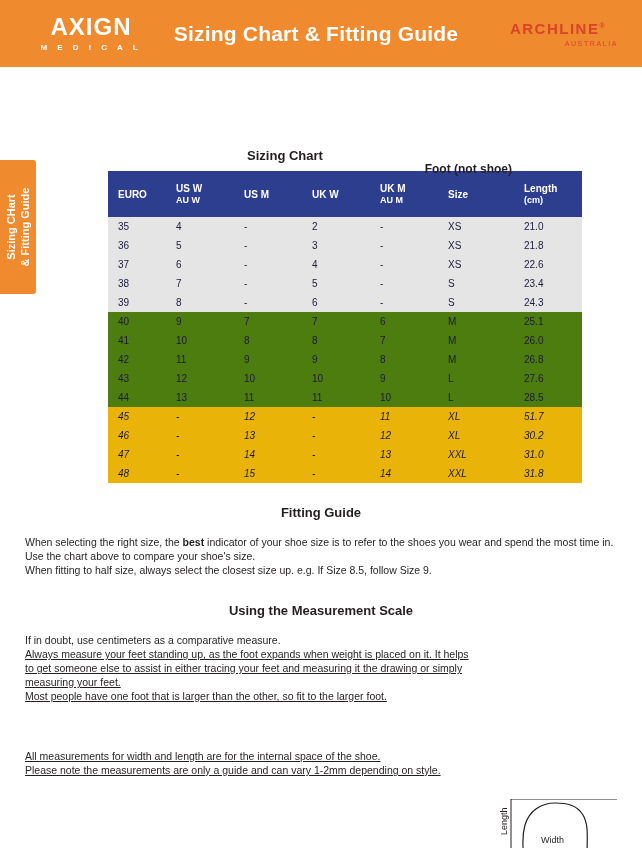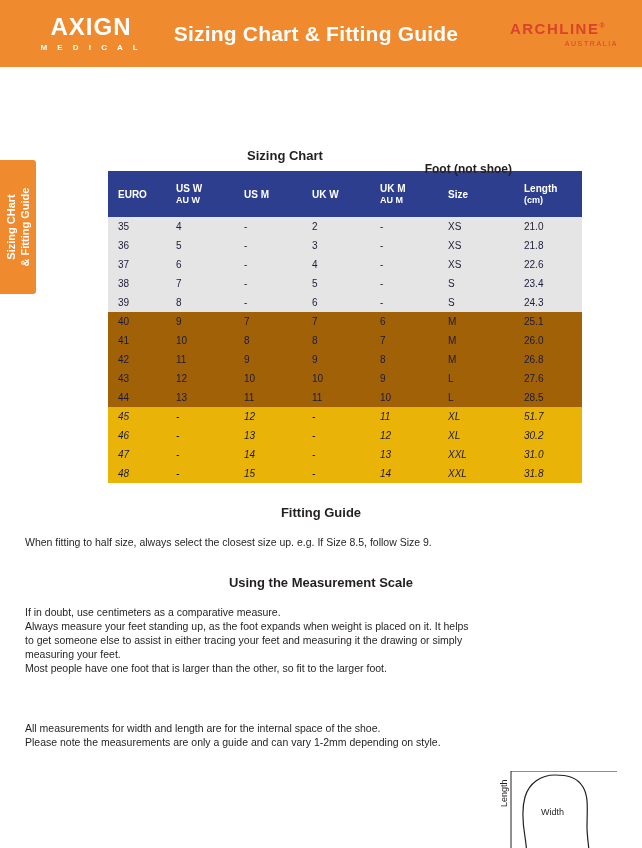--- a/index.html
+++ b/index.html
@@ -157,21 +157,21 @@
   }
   table.sizing td {
     font-size: 10px;
     color: #1b1b3a;
     padding: 0 0 0 10px;
     height: 19px;
     text-align: left;
     border: none;
   }
   tr.band-a td { background: #e5e5e5; }
-  tr.band-b td { background: #a16207; }
+  tr.band-b td { background: #4d7c0f; }
   tr.band-c td { background: #eab308; font-style: italic; }
 
   th.c0, td.c0 { width: 48px; }
   th.c1, td.c1 { width: 58px; }
   th.c2, td.c2 { width: 58px; }
   th.c3, td.c3 { width: 58px; }
   th.c4, td.c4 { width: 58px; }
   th.c5, td.c5 { width: 66px; }
   th.c6, td.c6 { width: 58px; }
 
@@ -192,20 +192,21 @@
     font-size: 10.5px;
     line-height: 14px;
     margin: 0;
     color: #231f20;
   }
   .mt18 { margin-top: 18px; }
   .mt26 { margin-top: 26px; }
 
   .measure-block {
     position: relative;
+    text-decoration: underline;
   }
   .text-col {
     width: 455px;
   }
 
   
   .foot-diagram {
     position: absolute;
     right: 0px;
     top: 152px;
@@ -413,20 +414,21 @@
           <td class="c6">31.8</td>
         </tr>
       </tbody>
   </table>
 </div>
 
 <div class="content">
 
   <h2 class="section-title">Fitting Guide</h2>
 
+  <p class="body mt18"><span>When selecting the right size, the </span><b>best</b><span> indicator of your shoe size is to refer to the shoes you wear and spend the most time in. Use the chart above to compare your shoe's size.</span></p>
 
   <p class="body mt18">When fitting to half size, always select the closest size up. e.g. If Size 8.5, follow Size 9.</p>
 
   <h2 class="section-title mt26">Using the Measurement Scale</h2>
 
   <p class="body mt18">If in doubt, use centimeters as a comparative measure.</p>
 
   <div class="measure-block">
     <div class="text-col">
       <p class="body mt18">Always measure your feet standing up, as the foot expands when weight is placed on it. It helps to get someone else to assist in either tracing your feet and measuring it the drawing or simply measuring your feet.</p>

